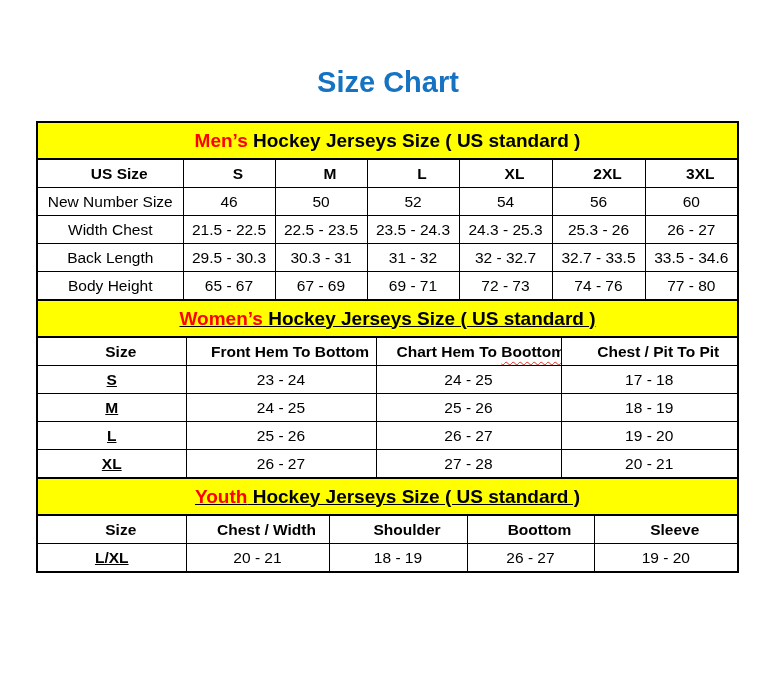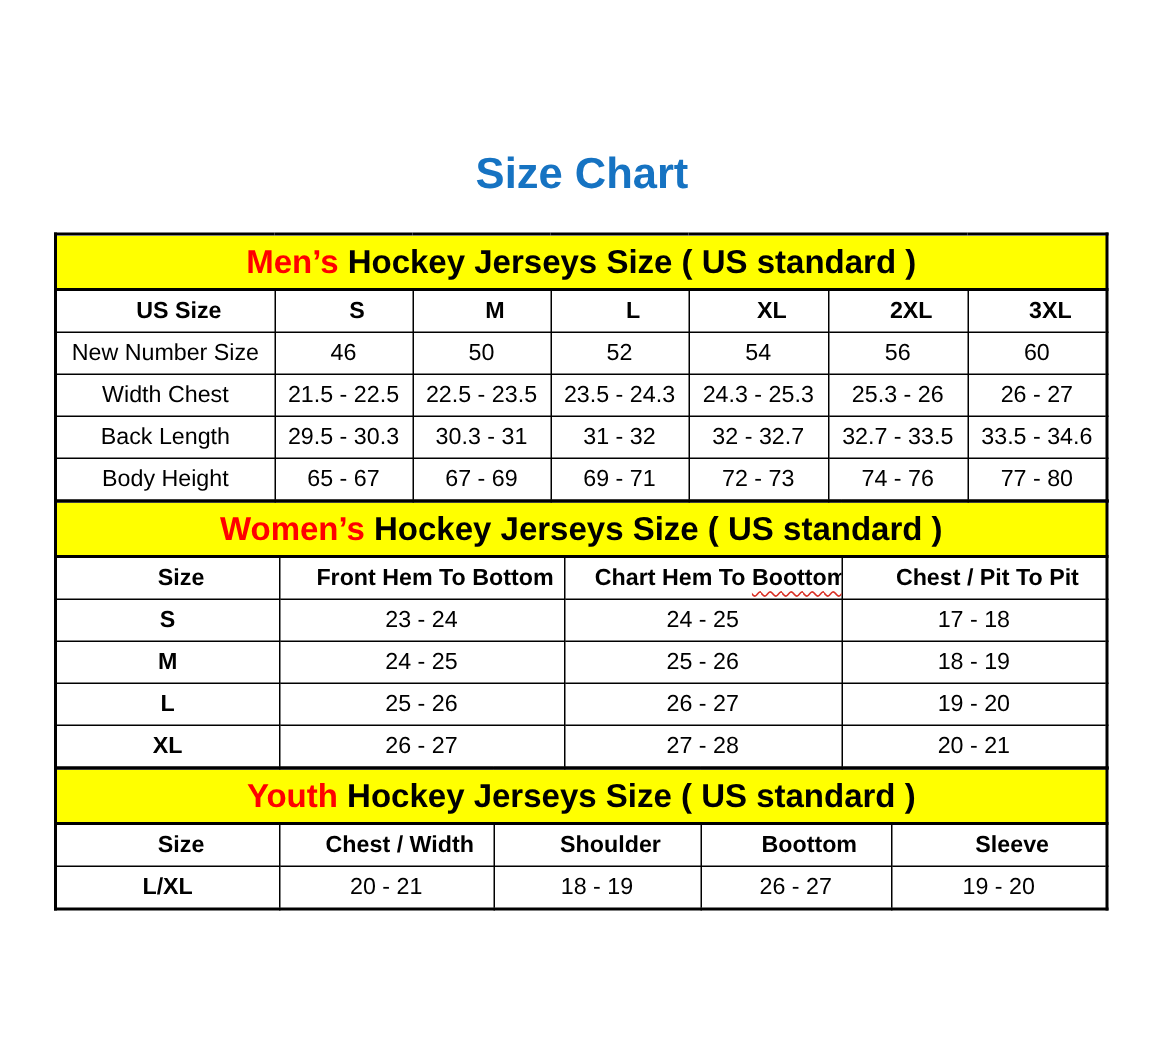--- a/index.html
+++ b/index.html
@@ -8,21 +8,21 @@
     background: #ffffff;
   }
   body {
     width: 776px;
     height: 692px;
     font-family: "Liberation Sans", sans-serif;
     color: #000000;
     overflow: hidden;
   }
   .page-title {
-    padding-top: 100px;
+    padding-top: 66px;
     text-align: center;
     font-size: 29px;
     line-height: 32px;
     font-weight: bold;
     color: #1673c2;
   }
   .tables {
     width: 701px;
     margin: 23px 0 0 36px;
   }
@@ -43,25 +43,25 @@
     height: 27px;
     padding: 0 2px;
     white-space: nowrap;
     overflow: hidden;
   }
   th { font-weight: bold; padding-left: 20px; }
   tr.banner-row td {
     background: #ffff00;
     border: 2px solid #000000;
     height: 35px;
-    font-size: 22px;
+    font-size: 19px;
     font-weight: bold;
   }
   .banner-highlight { color: #ff0000; }
-  tbody.bold-labels td:first-child { font-weight: bold; }
+  tbody.bold-labels td:first-child { font-weight: bold; text-decoration: underline; }
   .squiggle {
     text-decoration: underline wavy #d93025;
     text-decoration-thickness: 1px;
     text-underline-offset: 4px;
   }
 </style>
 </head>
 <body>
 
 <div class="page-title">Size Chart</div>

